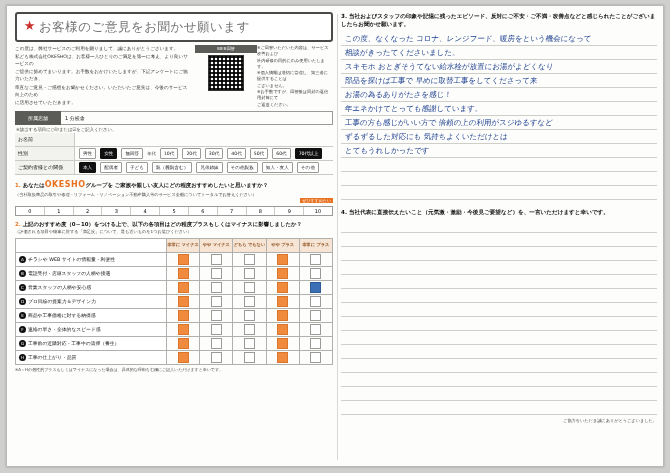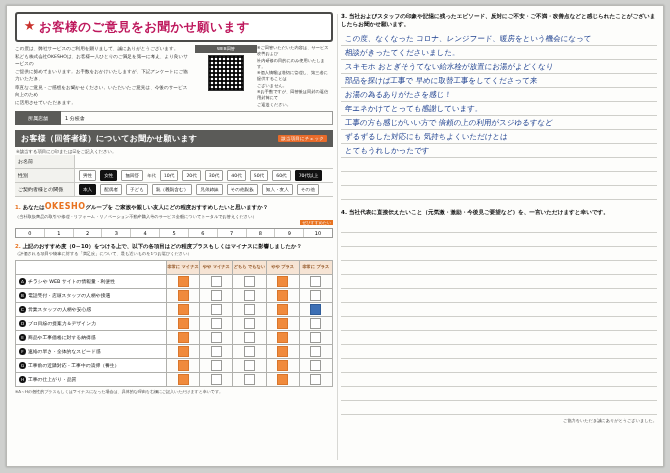--- a/index.html
+++ b/index.html
@@ -23,21 +23,21 @@
   
   .title-box{
     position:relative;border:2px solid #4a4a48;border-radius:3px;
     height:26px;display:flex;align-items:center;padding-left:22px;
     background:#fff;
   }
   .title-box .star{
     position:absolute;left:5px;top:4px;width:15px;height:15px;
     color:#c9302c;font-size:13px;line-height:15px;text-align:center;
   }
-  .title-txt{font-size:12.5px;font-weight:bold;letter-spacing:.5px;color:#be185d;text-align:center;}
+  .title-txt{font-size:12.5px;font-weight:normal;letter-spacing:.5px;color:#737373;text-align:center;}
 
   .intro-wrap{display:flex;margin-top:3px;font-size:4.6px;line-height:1.55;color:#333;}
   .intro-txt{width:176px;padding-right:4px;}
   .intro-txt p{margin:0 0 1px 0;}
   .qr-note{width:62px;font-size:4.2px;line-height:1.5;color:#333;text-align:center;}
   .qr-note .lbl{display:block;background:#5b5b58;color:#fff;font-size:4.2px;padding:1px 0;margin-bottom:2px;}
   .qr-box{width:34px;height:34px;margin:0 auto;background:
      repeating-linear-gradient(0deg,#222 0 2px,#fff 2px 4px),
      repeating-linear-gradient(90deg,#222 0 2px,transparent 2px 4px);
      background-blend-mode:multiply;border:1px solid #333;}
@@ -133,24 +133,20 @@
         <div>※お手数ですが、回答後は同封の返信用封筒にて</div>
         <div>ご返送ください。</div>
       </div>
     </div>
 
     <div class="shop-row">
       <div class="shop-lbl">所属店舗</div>
       <div class="shop-val">1 分校舎</div>
     </div>
 
-    <div class="bar">
-      <span>お客様（回答者様）についてお聞かせ願います</span>
-      <span class="chk">該当項目にチェック</span>
-    </div>
     <div class="sub-note">※該当する項目に○印または☑をご記入ください。</div>
 
     <div class="frow">
       <div class="fhd">お名前</div>
       <div class="fbd"></div>
     </div>
 
     <div class="frow">
       <div class="fhd">性別</div>
       <div class="fbd">

